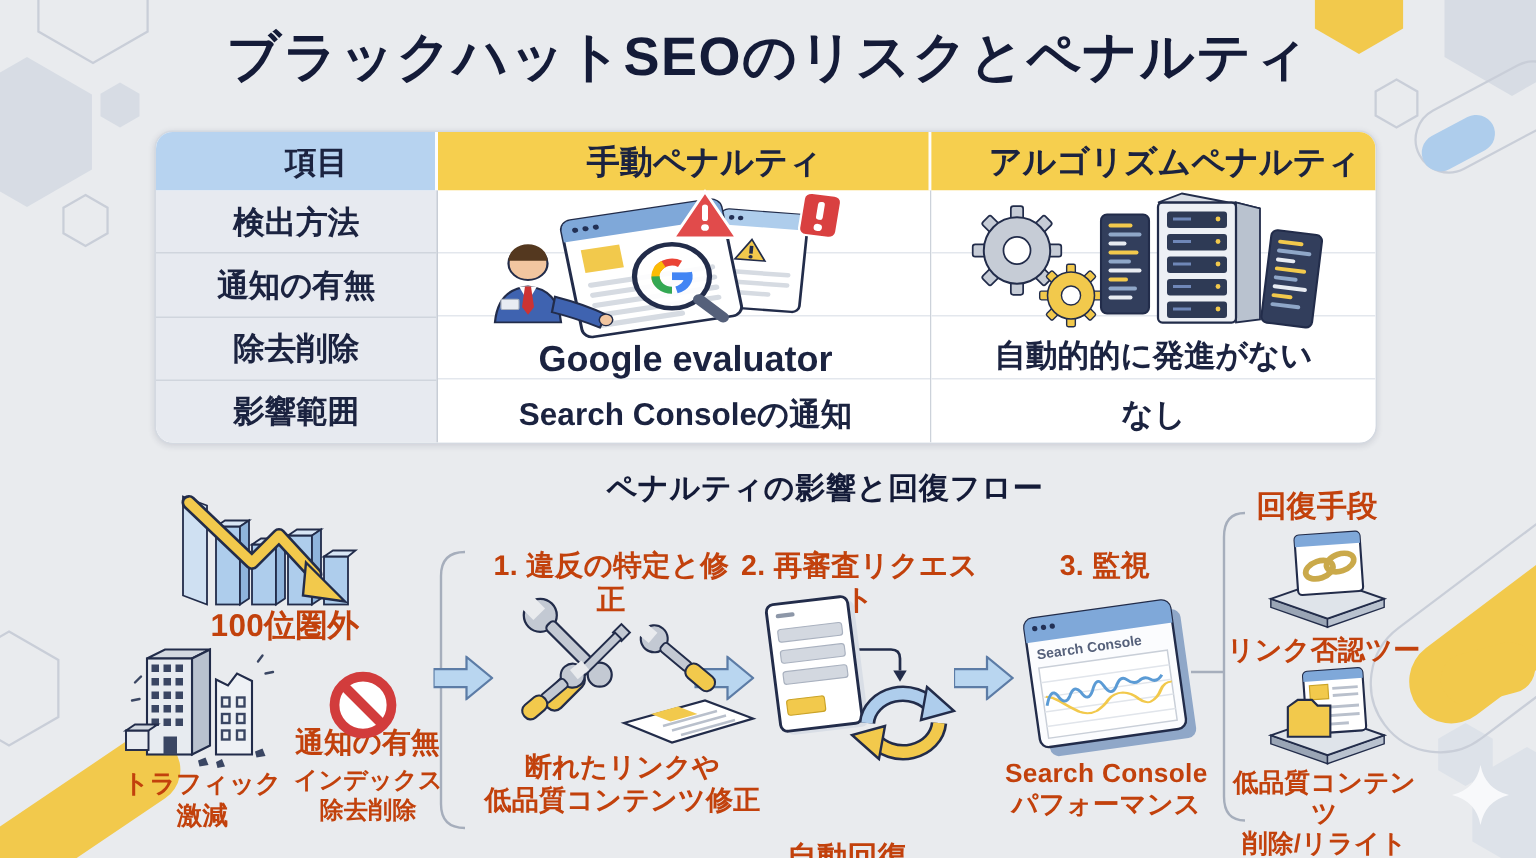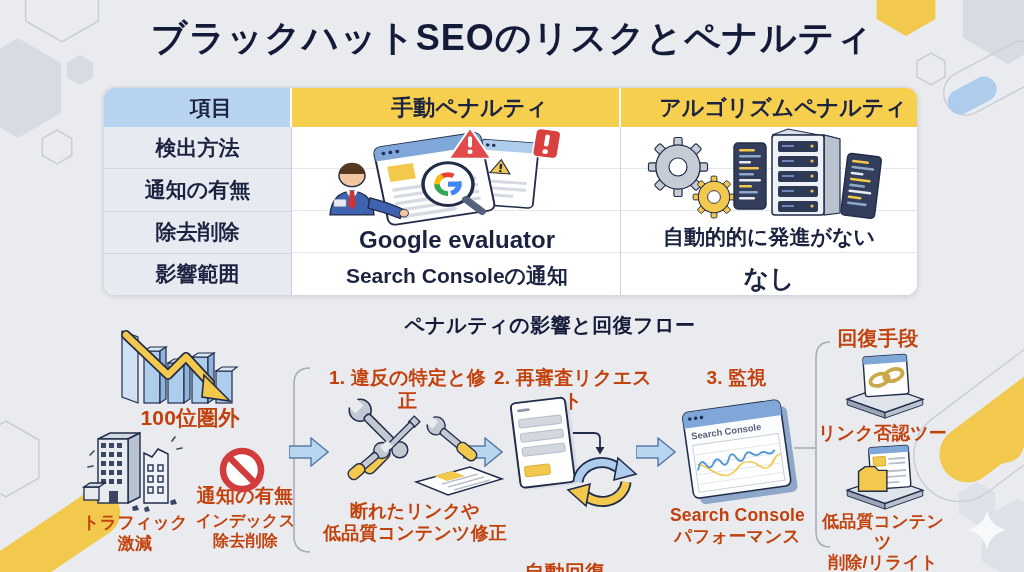--- a/index.html
+++ b/index.html
@@ -101,21 +101,21 @@
       <div class="rline" style="top:124.5px"></div>
       <div class="cell-text" style="left:10px;top:99px;width:310px;font-size:24px;">Google evaluator</div>
       <div class="cell-text" style="left:10px;top:135px;width:310px;font-size:21px;">Search Consoleの通知</div>
     </div>
 
     <div class="bigcell">
       <div class="rline" style="top:40.5px"></div>
       <div class="rline" style="top:82.5px"></div>
       <div class="rline" style="top:124.5px"></div>
       <div class="cell-text" style="left:4px;top:96px;width:288px;font-size:21px;">自動的的に発進がない</div>
-      <div class="cell-text" style="left:4px;top:135px;width:288px;font-size:25px;">なし</div>
+      <div class="cell-text" style="left:4px;top:135px;width:288px;font-size:21px;">なし</div>
     </div>
   </div>
 
   <svg class="icon" style="left:318px;top:126px;" width="245" height="118" viewBox="0 0 245 138" preserveAspectRatio="none">
     <g transform="rotate(5 190 55)">
       <rect x="160" y="18" width="58" height="76" rx="5" fill="#ffffff" stroke="#222c4a" stroke-width="1.8"></rect>
       <path d="M160,23 a5,5 0 0 1 5,-5 h48 a5,5 0 0 1 5,5 v7 h-58 z" fill="#aecdec"></path>
       <circle cx="167" cy="24" r="1.8" fill="#223055"></circle>
         <circle cx="173" cy="24" r="1.8" fill="#223055"></circle>
       <path d="M182,40 l10,16 h-20 z" fill="#f2c94c" stroke="#222c4a" stroke-width="1.2"></path>

